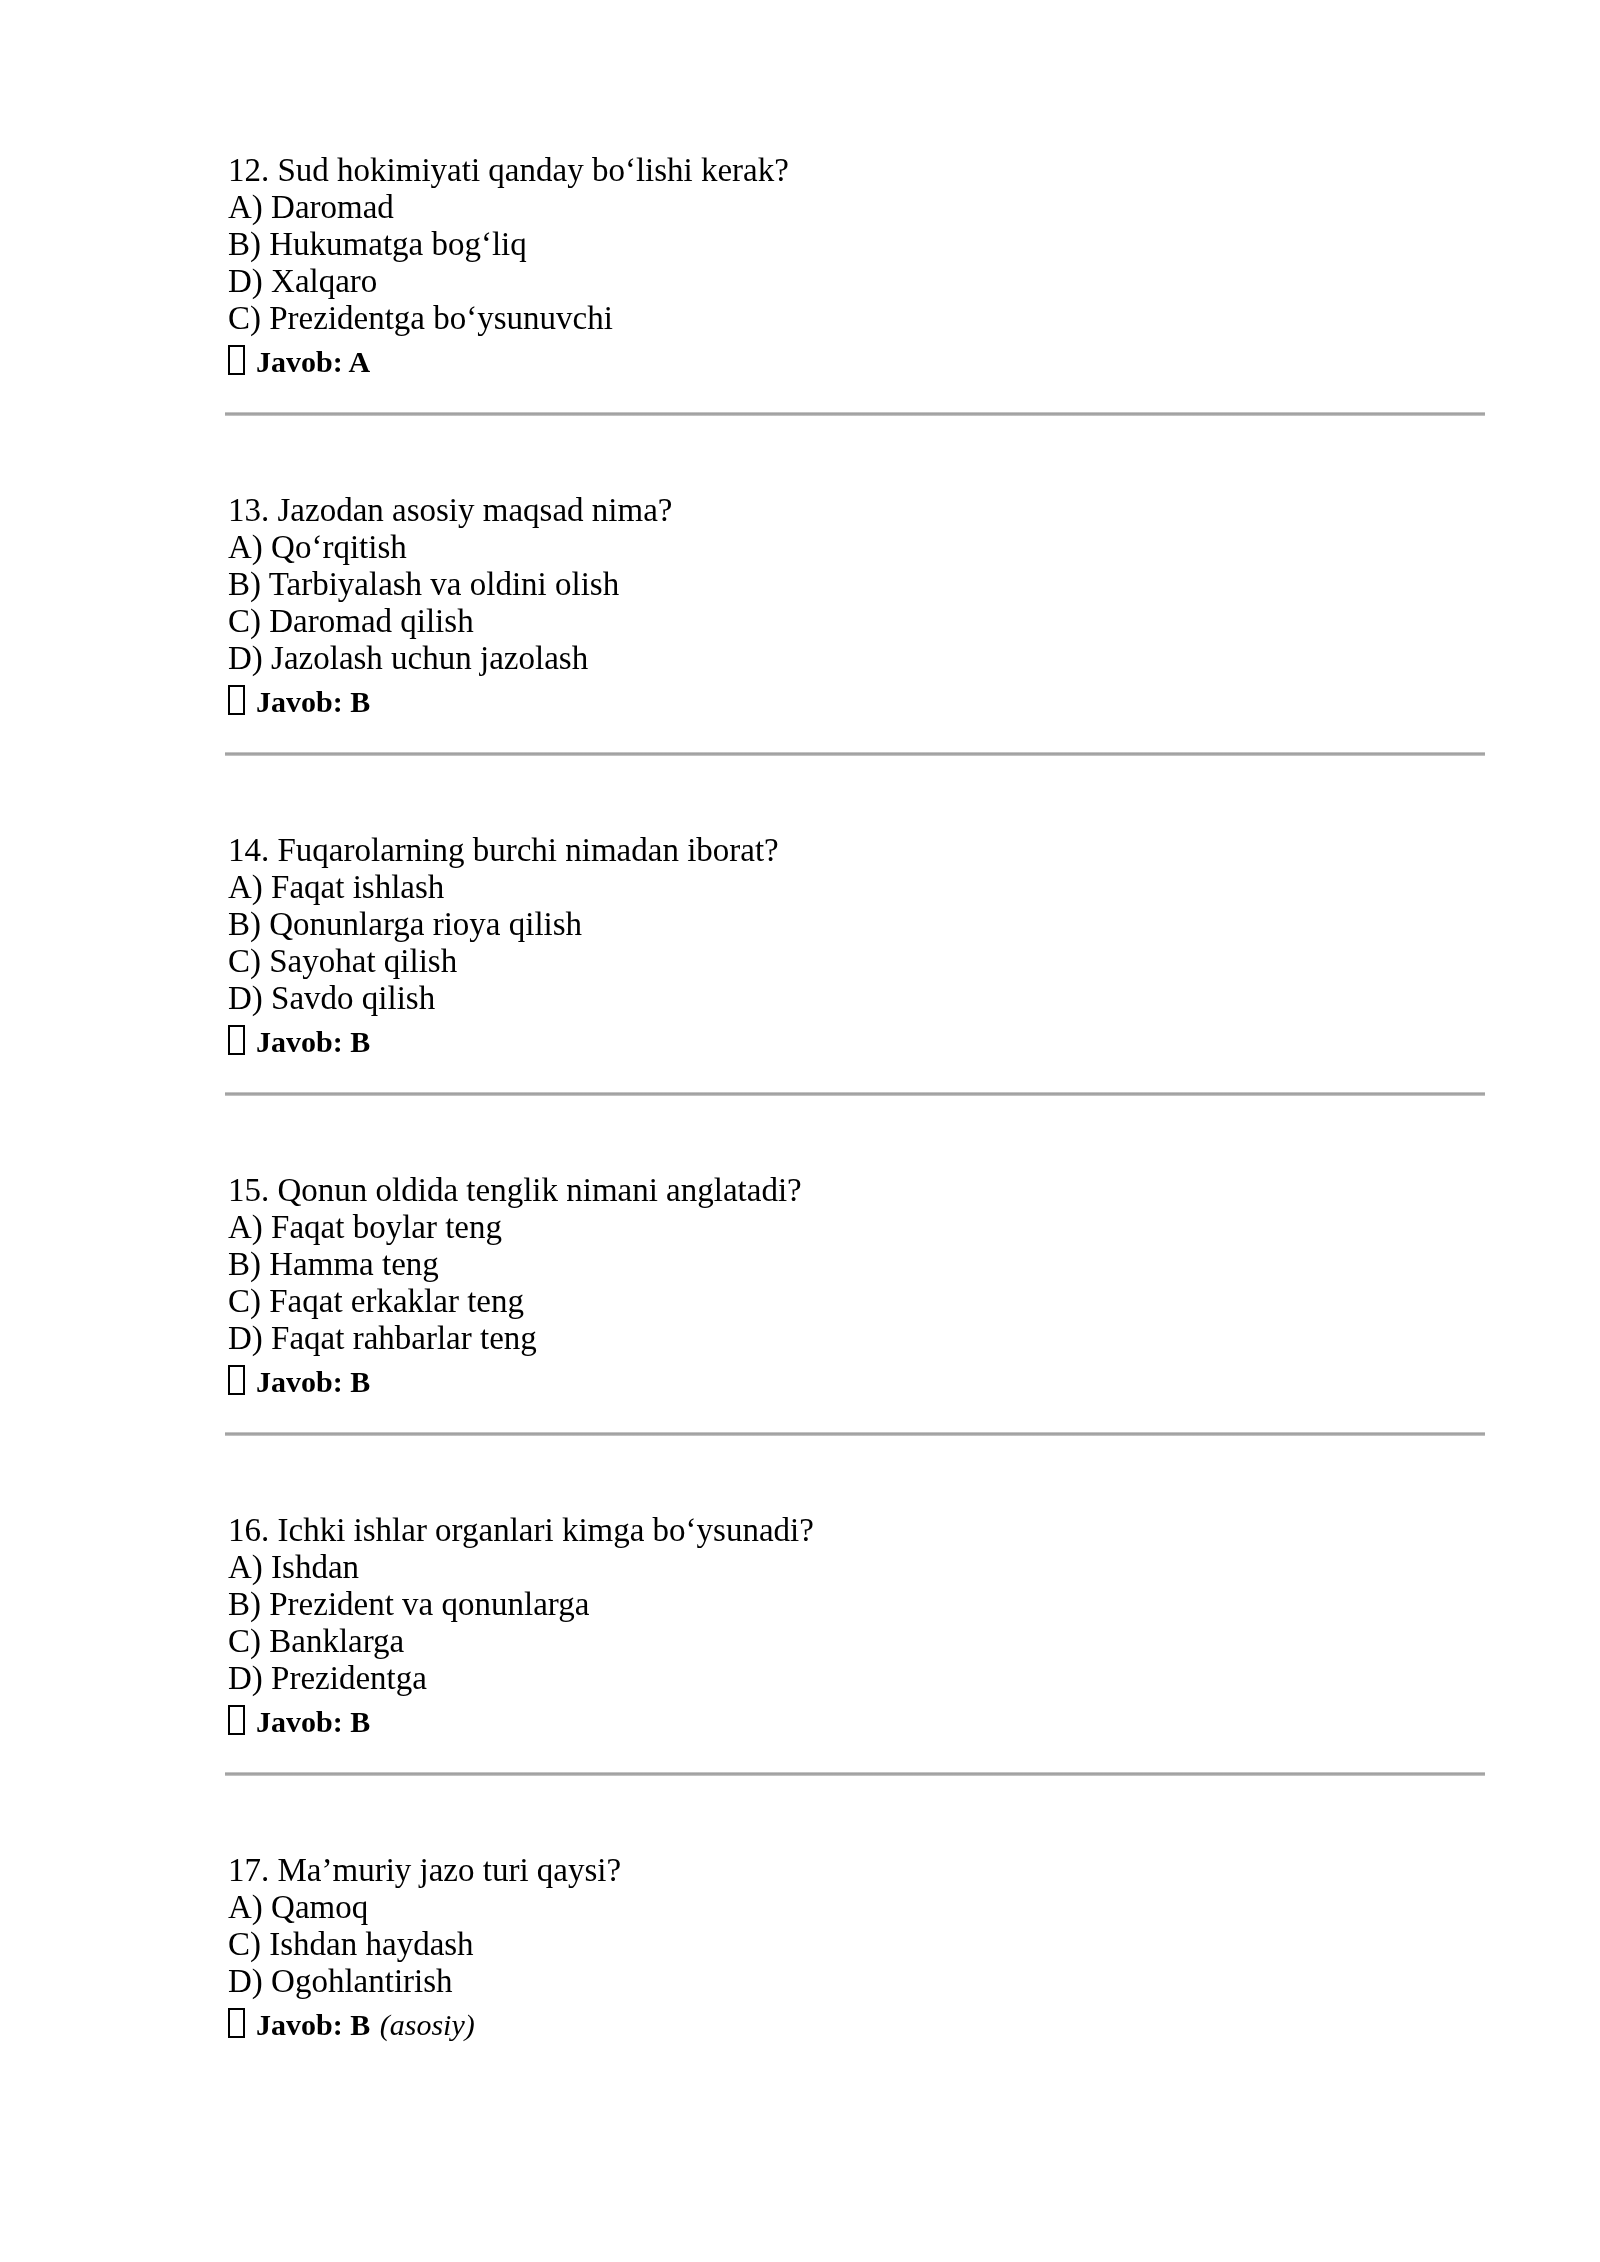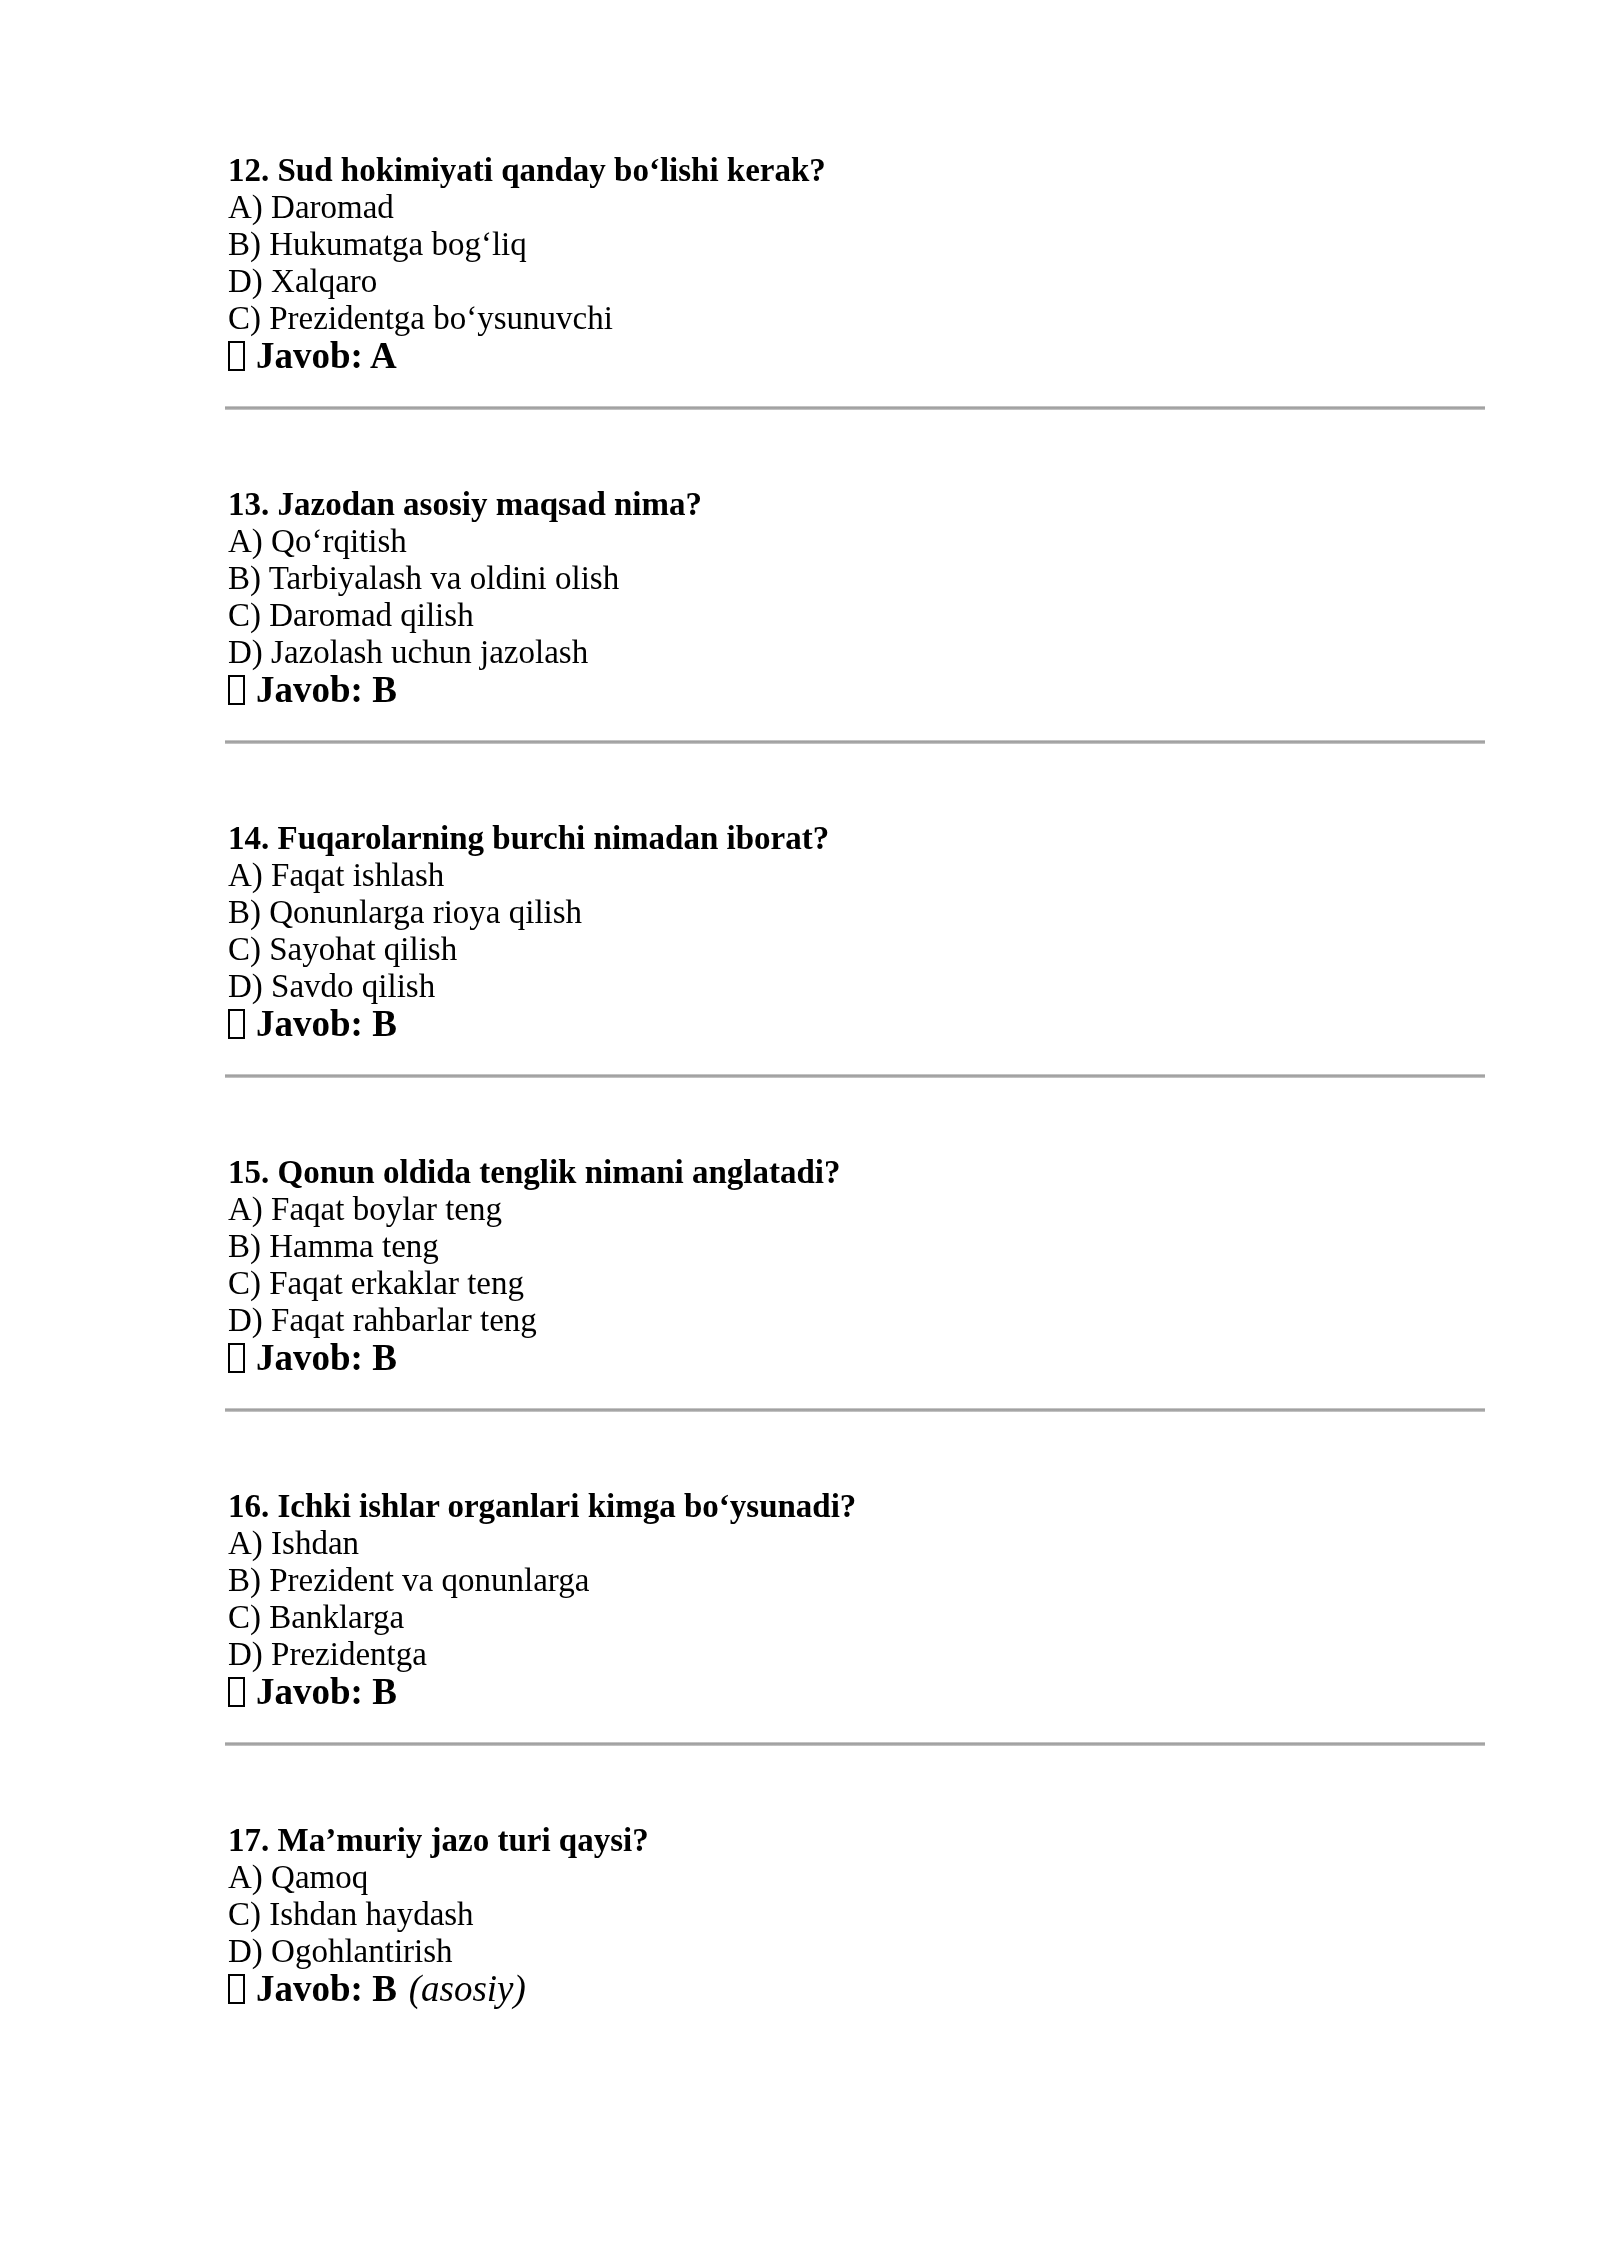--- a/index.html
+++ b/index.html
@@ -20,32 +20,33 @@
     left: 228px;
     top: 152px;
     width: 1260px;
   }
   .question-block {
     margin: 0;
   }
   .q-title {
     font-size: 33px;
     line-height: 37px;
-    font-weight: bold;
+    font-weight: normal;
     white-space: nowrap;
   }
   .q-option {
     font-size: 33px;
     line-height: 37px;
     white-space: nowrap;
   }
   .q-answer {
-    font-size: 37px;
+    font-size: 30px;
     line-height: 37px;
     font-weight: bold;
+    margin-top: 6px;
     white-space: nowrap;
   }
   .tofu-box {
     display: inline-block;
     width: 13px;
     height: 26px;
     border: 2px solid #000000;
     vertical-align: -3px;
     margin-right: 11px;
   }

